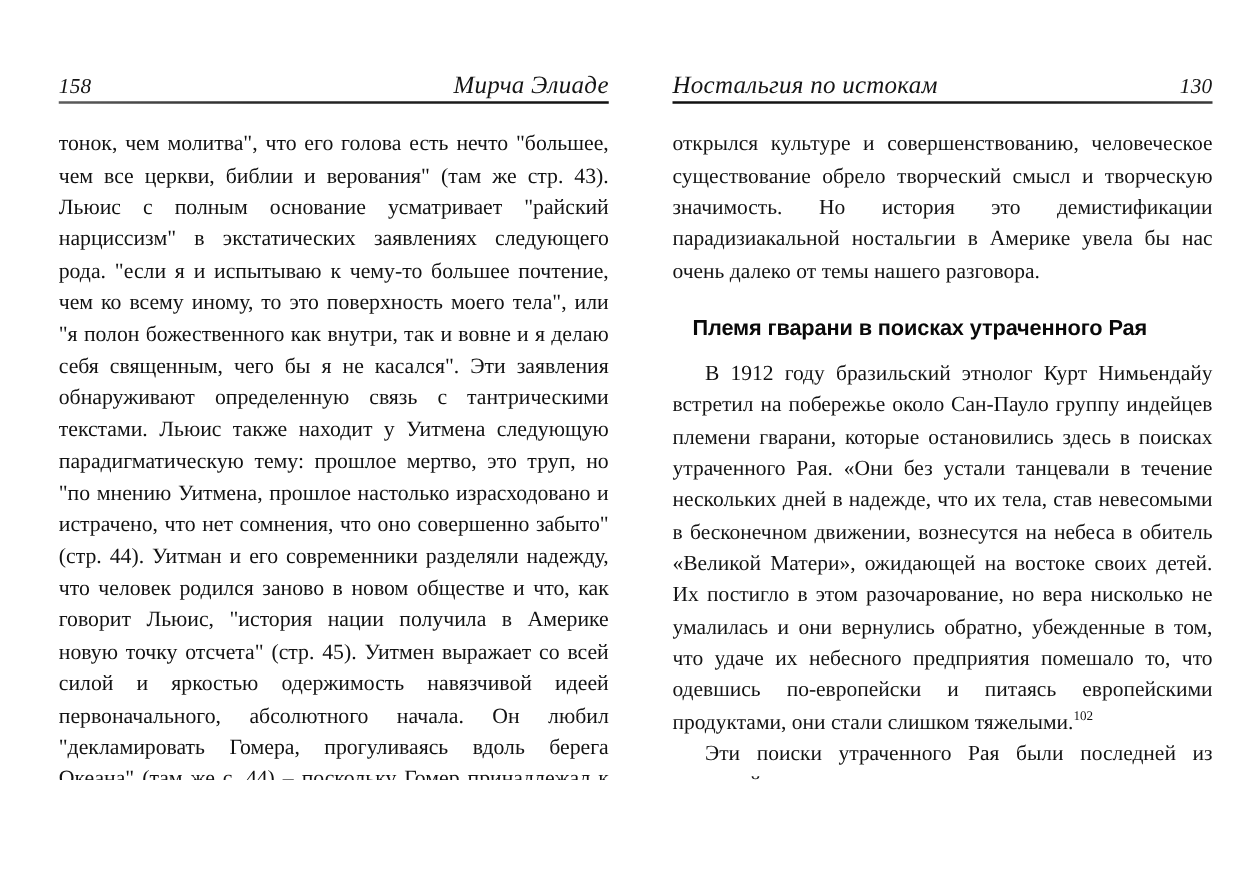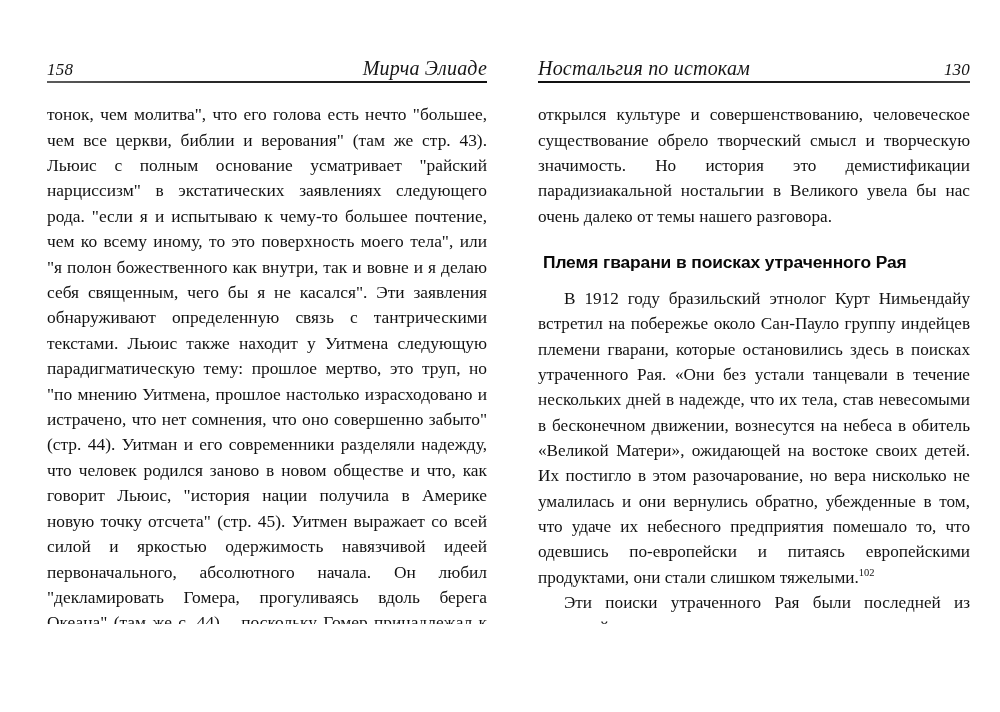--- a/index.html
+++ b/index.html
@@ -83,21 +83,21 @@
   p.para + p.para { margin-top: 0; }
 
   .page-right p.para { font-size: 17.2px; line-height: 25.35px; }
 
   
   h2.section-head {
     font-family: "Liberation Sans", "DejaVu Sans", sans-serif;
     font-weight: bold;
     font-size: 17.4px;
     line-height: 22px;
-    margin: 22px 0 13px 5px;
+    margin: 22px 0 13px 16px;
     letter-spacing: -0.1px;
     color: #090909;
   }
 
   sup.fn-ref {
     font-size: 10.5px;
     vertical-align: super;
     line-height: 0;
   }
 
@@ -154,21 +154,21 @@
     <div class="page-half page-right">
       <div class="text-block">
 
         <div class="runhead right-head">
           <span class="title">Ностальгия по истокам</span>
           <span class="folio">130</span>
         </div>
         <div class="head-rule"></div>
 
         <div class="body-copy">
-          <p class="para">открылся культуре и совершенствованию, человеческое существование обрело творческий смысл и творческую значимость. Но история это демистификации парадизиакальной ностальгии в Великого увела бы нас очень далеко от темы нашего разговора.</p>
+          <p class="para">открылся культуре и совершенствованию, человеческое существование обрело творческий смысл и творческую значимость. Но история это демистификации парадизиакальной ностальгии в Америке увела бы нас очень далеко от темы нашего разговора.</p>
 
           <h2 class="section-head">Племя гварани в поисках утраченного Рая</h2>
 
           <p class="para indent"><span>В 1912 году бразильский этнолог Курт Нимьендайу встретил на побережье около Сан-Пауло группу индейцев племени гварани, которые остановились здесь в поисках утраченного Рая. «Они без устали танцевали в течение нескольких дней в надежде, что их тела, став невесомыми в бесконечном движении, вознесутся на небеса в обитель «Великой Матери», ожидающей на востоке своих детей. Их постигло в этом разочарование, но вера нисколько не умалилась и они вернулись обратно, убежденные в том, что удаче их небесного предприятия помешало то, что одевшись по-европейски и питаясь европейскими продуктами, они стали слишком тяжелыми.</span><sup class="fn-ref">102</sup></p>
 
           <p class="para indent">Эти поиски утраченного Рая были последней из миграций, предпринятых гваранти за последние несколько веков. Первая попытка подобного рода засвидетельствована в 1515 году. Но самая значительная миграция группы племени тупинамба к земле Великого Предка имела место в 1539—1549 гг. Отправившись в путь из страны Пернамбуко, пишет Альфред Метро, это племя</p>
         </div>
 
       </div>
 

